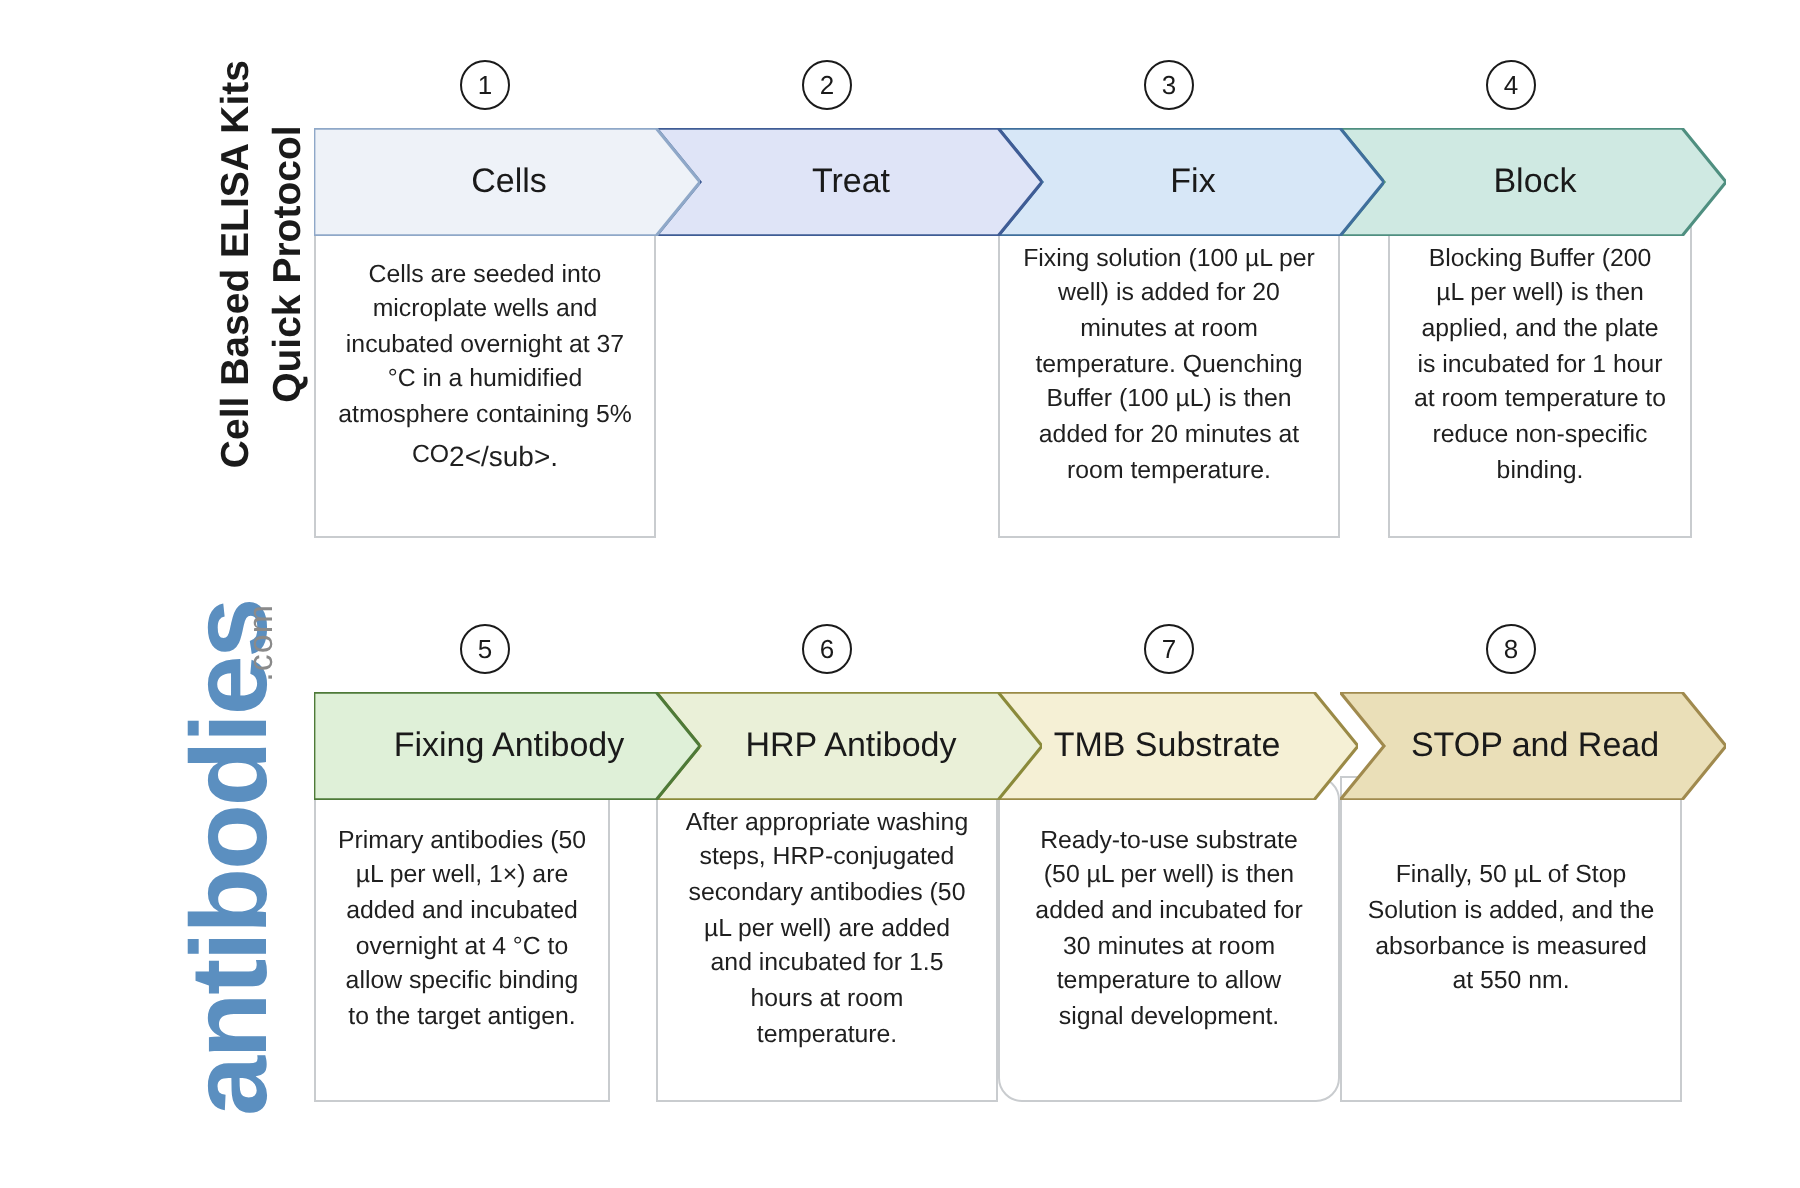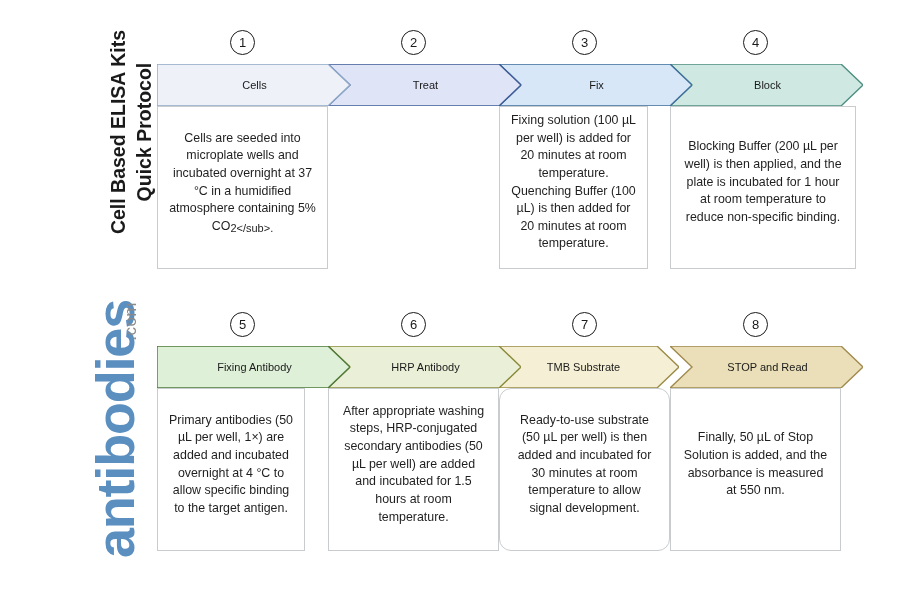--- a/index.html
+++ b/index.html
@@ -98,25 +98,25 @@
   }
 
   .chevron-strip {
     position: relative;
     width: 684px;
     height: 42px;
   }
   .chevron {
     position: absolute;
     top: 0;
-    height: 42px;
+    height: 54px;
     display: flex;
     align-items: center;
     justify-content: center;
-    font-size: 11px;
+    font-size: 17px;
     color: #1a1a1a;
     text-align: center;
   }
   .chev-bg {
     position: absolute;
     inset: 0;
     z-index: 0;
   }
   .chev-bg svg { display: block; width: 100%; height: 100%; }
   .chev-label { position: relative; z-index: 1; padding-left: 2px; }
@@ -136,21 +136,21 @@
     align-items: center;
     justify-content: center;
     padding: 10px 11px 20px 11px;
   }
   .body-text {
     font-size: 12.4px;
     line-height: 1.42;
     color: #1f1f1f;
     text-align: center;
   }
-  .body-text sub { font-size: 11px; vertical-align: baseline; position: relative; top: 2px; }
+  .body-text sub { font-size: 14px; vertical-align: baseline; position: relative; top: 2px; }
 </style>
 </head>
 <body>
 
 <div id="title-block">
   <div id="protocol-title">
     <span>Cell Based ELISA Kits</span><br>
     <span>Quick Protocol</span>
   </div>
 </div>
@@ -198,24 +198,24 @@
             <path d="M0,0 L171,0 L193,21 L171,42 L0,42 L22,21 Z" fill="#cfe9e2" stroke="#4f8f80" stroke-width="1.4"></path>
           </svg>
         </div>
         <span class="chev-label">Block</span>
       </div>
     </div>
   <div class="body-strip">
       <div class="body-cell" style="left: 0px; width: 171px;">
         <div class="body-text">Cells are seeded into microplate wells and incubated overnight at 37 °C in a humidified atmosphere containing 5% CO<sub>2&lt;/sub&gt;.</sub></div>
       </div>
-      <div class="body-cell" style="left: 342px; width: 149px;">
+      <div class="body-cell" style="left: 342px; width: 171px;">
         <div class="body-text">Fixing solution (100 µL per well) is added for 20 minutes at room temperature. Quenching Buffer (100 µL) is then added for 20 minutes at room temperature.</div>
       </div>
-      <div class="body-cell" style="left: 513px; width: 186px;">
+      <div class="body-cell" style="left: 537px; width: 152px;">
         <div class="body-text">Blocking Buffer (200 µL per well) is then applied, and the plate is incubated for 1 hour at room temperature to reduce non-specific binding.</div>
       </div>
     </div>
 </div>
 
 <div class="flow-row" id="row-2">
   <div class="badge-strip">
       <div class="badge" style="left: 73px;">5</div>
       <div class="badge" style="left: 244px;">6</div>
       <div class="badge" style="left: 415px;">7</div>

